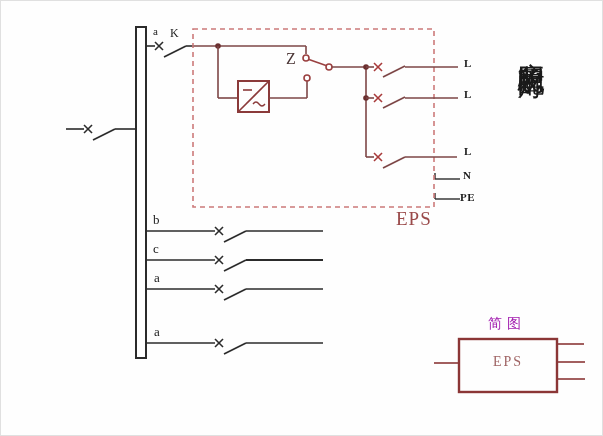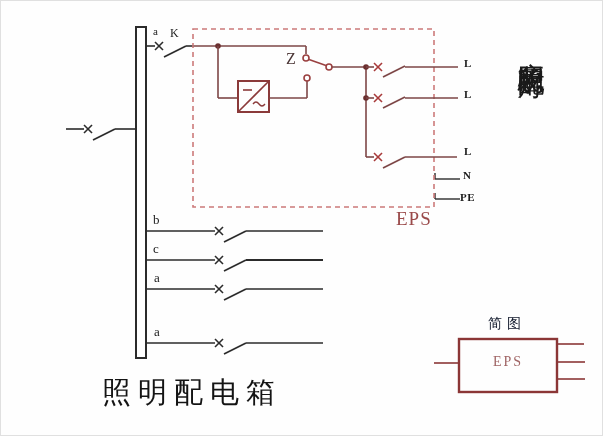--- a/index.html
+++ b/index.html
@@ -13,21 +13,21 @@
   .phase{font-size:13px;font-family:"Liberation Serif",serif;}
   .term{font-size:11px;font-weight:bold;font-family:"Liberation Serif",serif;letter-spacing:.5px;}
   .z-label{font-size:16px;color:#4a3535;font-family:"Liberation Serif",serif;}
   .eps-label{font-size:19px;color:#9a4a4a;letter-spacing:1px;font-family:"Liberation Serif",serif;}
   .normal-caption{font-size:20px;color:#242424;letter-spacing:2px;}
   .panel-title{font-size:29px;color:#141414;letter-spacing:7px;}
   .vertical-title{
     font-size:27px;color:#1a1a1a;writing-mode:vertical-rl;text-orientation:upright;
     letter-spacing:2px;line-height:1;
   }
-  .simple-caption{font-size:14px;color:#0f172a;letter-spacing:5px;}
+  .simple-caption{font-size:14px;color:#a21caf;letter-spacing:5px;}
   .simple-eps{font-size:14px;color:#a06565;letter-spacing:2px;text-align:center;}
 </style>
 </head>
 <body>
 
 <div id="stage">
 
   <svg id="circuit-svg" width="603" height="436" viewBox="0 0 603 436">
 
     <g stroke="#2b2b2b" stroke-width="1.6" fill="none">
@@ -191,18 +191,17 @@
   <div class="lbl term" style="left:463px;top:88px;">L</div>
   <div class="lbl term" style="left:463px;top:145px;">L</div>
   <div class="lbl term" style="left:462px;top:169px;">N</div>
   <div class="lbl term" style="left:459px;top:191px;">PE</div>
 
   <div class="lbl eps-label" style="left:395px;top:208px;">EPS</div>
 
   <div class="lbl vertical-title" style="left:516px;top:40px;">应急照明配灯</div>
 
 
-  <div class="lbl panel-title" style="left:101px;top:377px;">照明配电箱</div>
 
   <div class="lbl simple-caption" style="left:487px;top:316px;">简图</div>
   <div class="lbl simple-eps" style="left:458px;top:354px;width:98px;">EPS</div>
 
 </div>
 
 </body></html>

